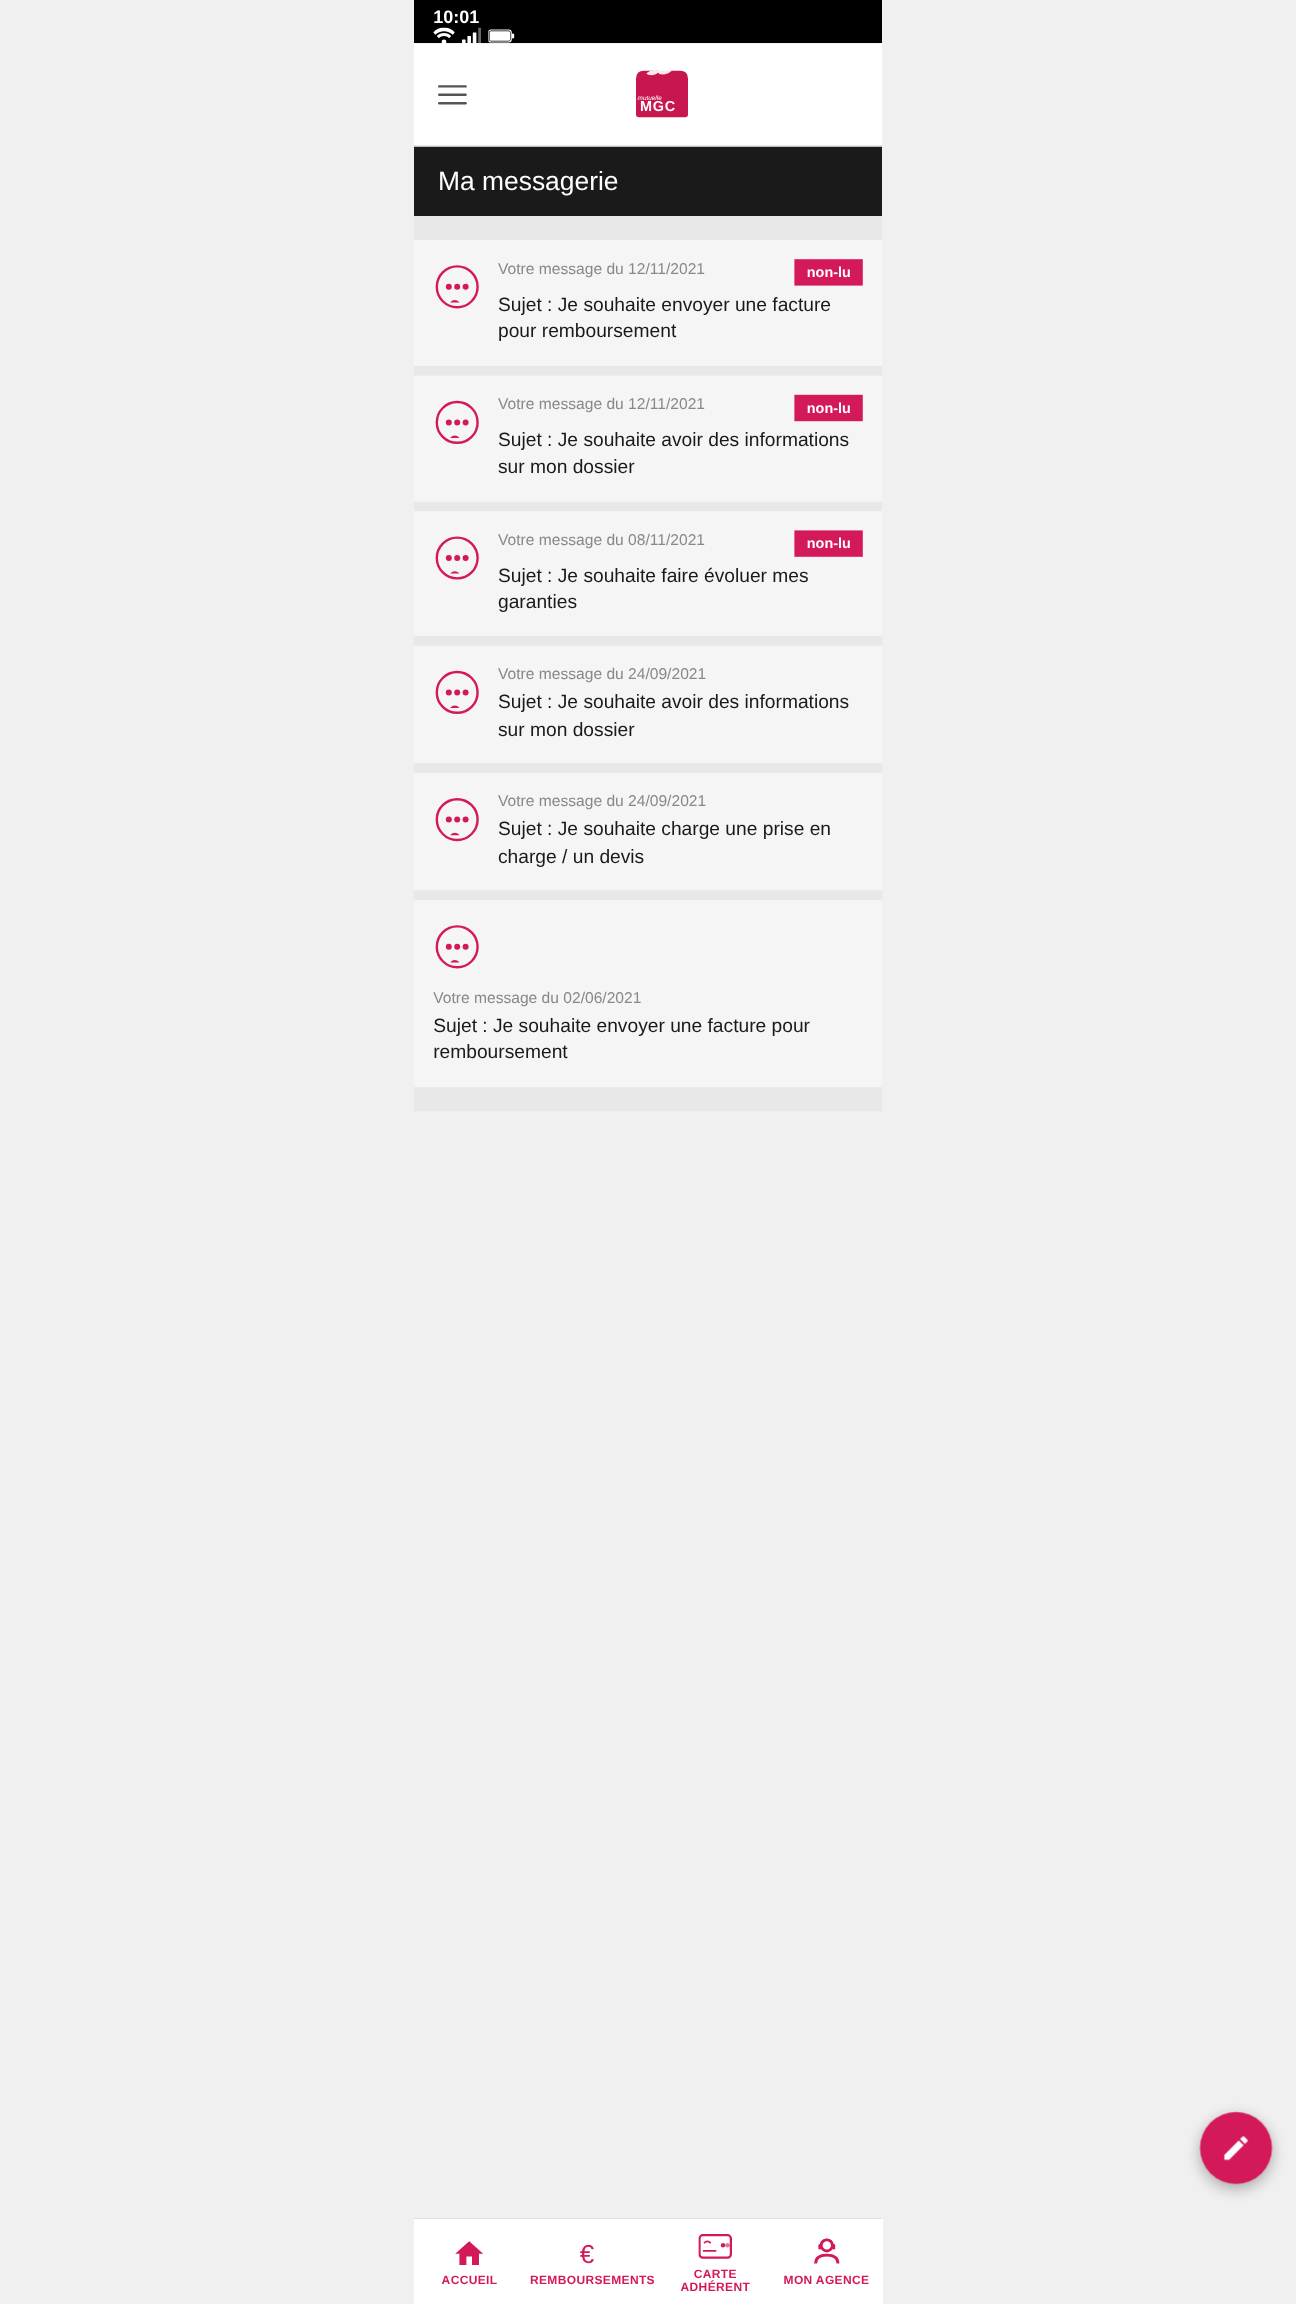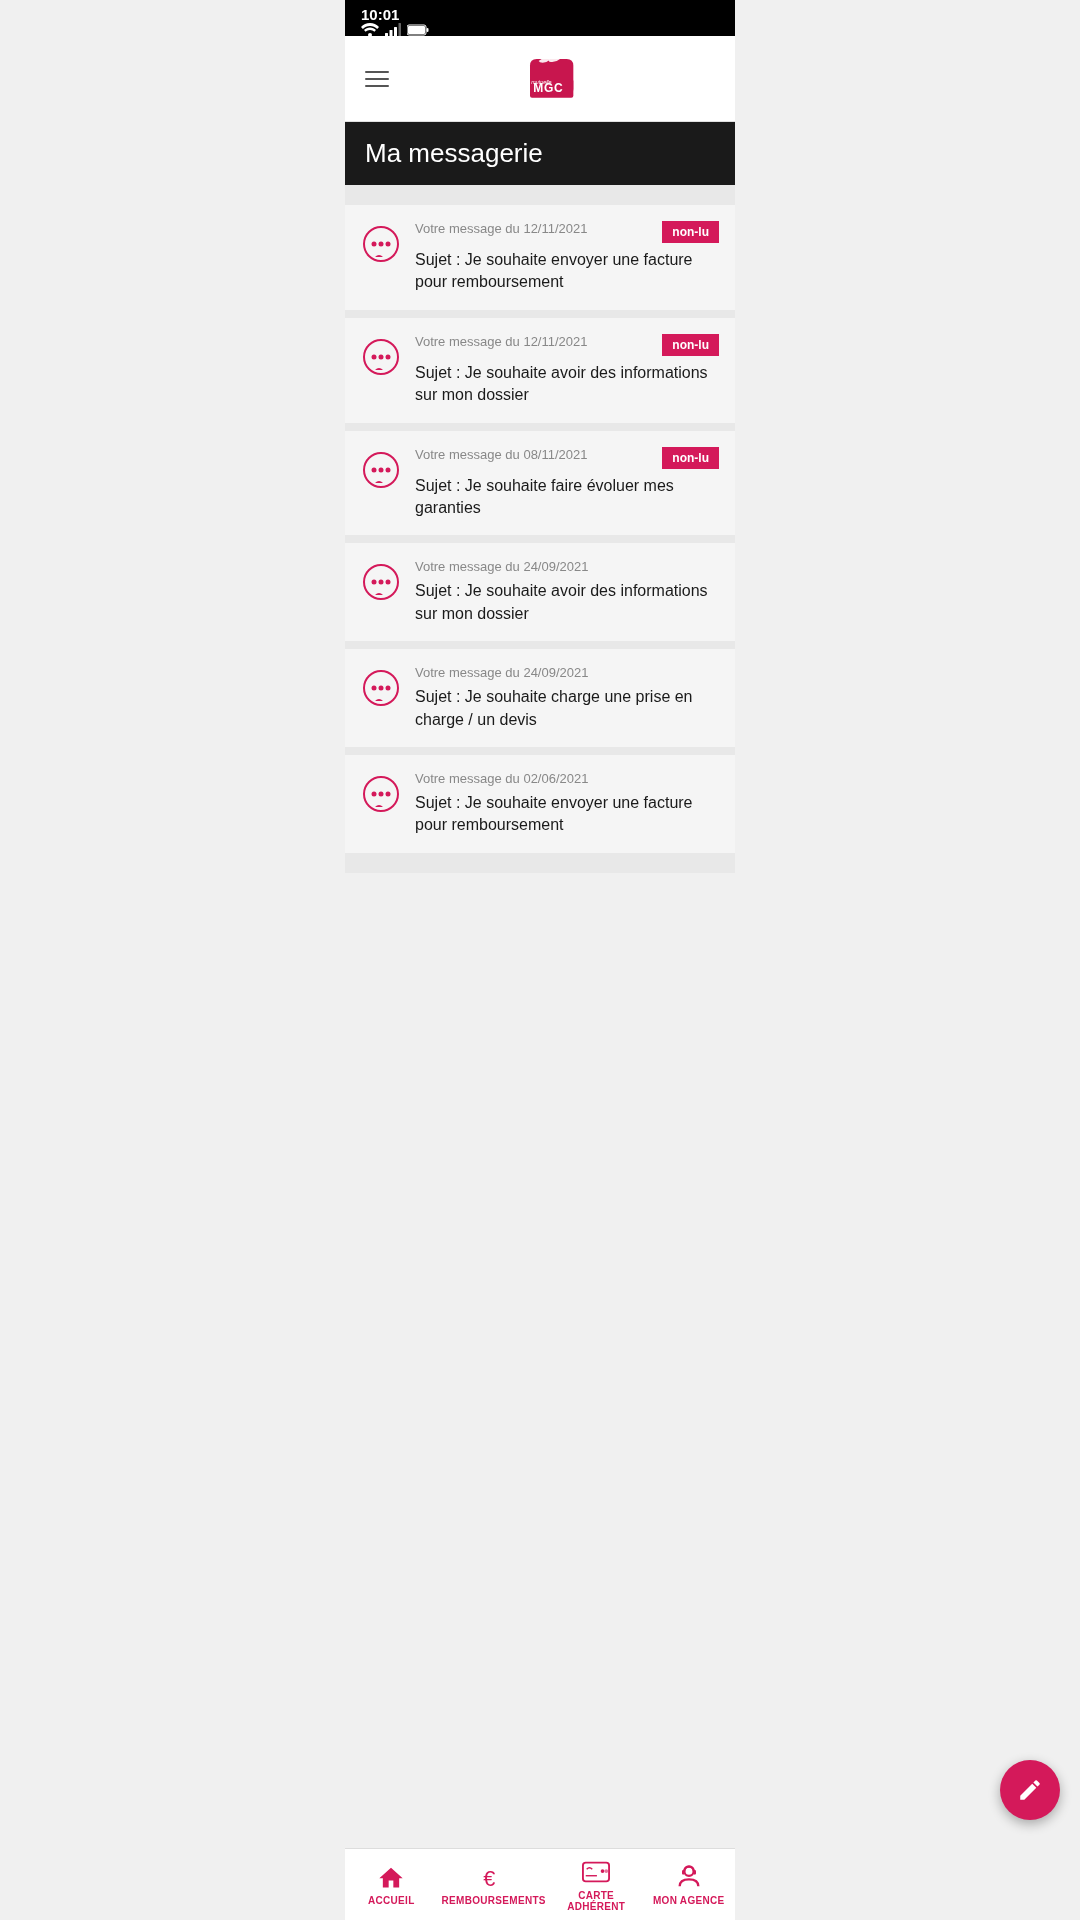--- a/index.html
+++ b/index.html
@@ -89,21 +89,21 @@
     }
 
     
     .page-title-bar {
       background: #1a1a1a;
       padding: 16px 20px;
     }
 
     .page-title-bar h1 {
       color: #fff;
-      font-size: 26px;
+      font-size: 22px;
       font-weight: 400;
     }
 
     
     .messages-list {
       background: #e8e8e8;
       padding: 20px 0;
       flex: 1;
     }
 
@@ -113,20 +113,21 @@
       padding: 16px 16px 16px 16px;
       display: flex;
       align-items: flex-start;
       gap: 14px;
       cursor: pointer;
       position: relative;
     }
 
     .message-card:last-child {
       margin-bottom: 0;
+      flex-direction: column;
     }
 
     .chat-icon {
       flex-shrink: 0;
       width: 40px;
       height: 40px;
       margin-top: 4px;
     }
 
     .message-content {

